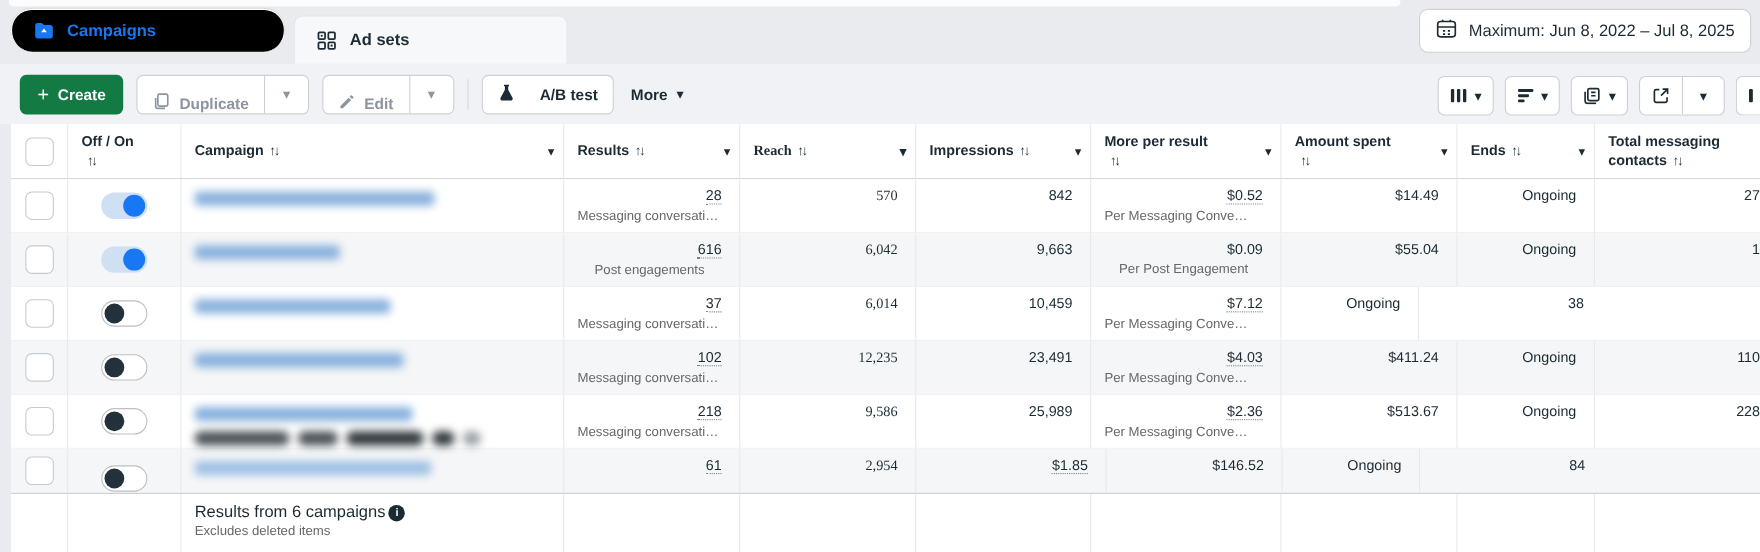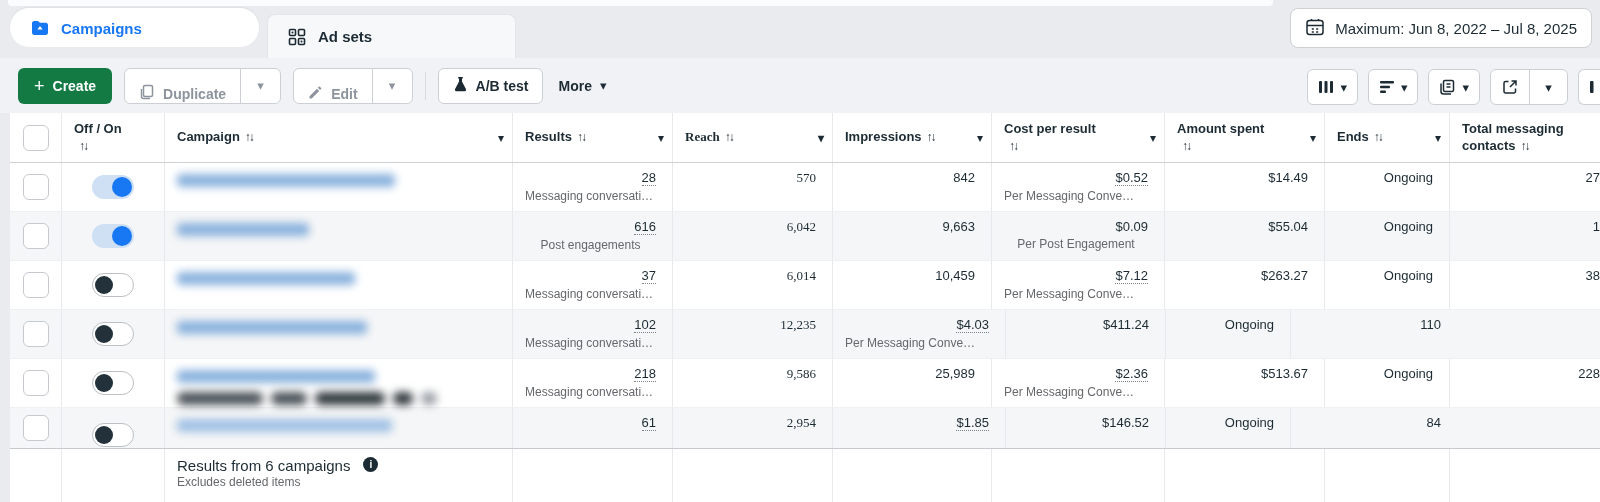--- a/index.html
+++ b/index.html
@@ -7,36 +7,36 @@
   body {
     font-family: "Liberation Sans", "DejaVu Sans", sans-serif;
     background:#e9ebee; position:relative; color:#1c2b33; font-size:13px;
   }
   
   .topstrip { position:absolute; top:0; left:0; width:1600px; height:58px; background:#e9ebee; }
   .topstrip:before{ content:""; position:absolute; top:0; left:8px; width:1265px; height:6px; background:#fbfcfd; border-radius:0 0 4px 4px;}
   .tabs { position:absolute; top:0; left:10px; display:flex; gap:8px; }
   .tab { height:44px; margin-top:14px; width:249px; background:#f7f8fa; border:1px solid #e2e5e9; border-bottom:none;
          border-radius:8px 8px 0 0; display:flex; align-items:center; gap:10px; padding:0 18px; font-weight:700; font-size:15px; cursor:pointer;}
-  .tab.active { height:39px; margin-top:8px; background:#ffffff; color:#1877f2; border-color:#fff; box-shadow:0 -1px 2px rgba(0,0,0,.06);border-radius:19px;}
+  .tab.active { height:39px; margin-top:8px; background:#000000; color:#1877f2; border-color:#fff; box-shadow:0 -1px 2px rgba(0,0,0,.06);border-radius:19px;}
   .tabicon { width:22px; height:22px; display:inline-flex; align-items:center; justify-content:center; }
   
   .datebtn { position:absolute; top:8px; right:8px; height:40px; background:#fff; border:1px solid #ced0d4; border-radius:8px;
              display:flex; align-items:center; gap:10px; padding:0 14px; font-size:15px; color:#1c2b33; cursor:pointer;}
   
   .toolbar { position:absolute; top:58px; left:0; width:1600px; height:55px; background:#f0f2f5; display:flex; align-items:center; }
   .btn { height:36px; border-radius:6px; display:flex; align-items:center; font-weight:700; font-size:14px; cursor:pointer; }
   .btn-create { background:#137a44; color:#fff; margin-left:18px; padding:0 16px; gap:8px;}
   .plus { font-size:18px; font-weight:400; line-height:1;}
   .splitbtn { display:flex; height:36px; background:#fff; border:1px solid #ccd0d5; border-radius:6px; margin-left:12px; overflow:hidden;}
   .splitbtn .main { display:flex; align-items:center; gap:8px; padding:0 14px; font-weight:700; font-size:14px; cursor:pointer;margin-top:16px;}
   .splitbtn .caretseg { width:40px; display:flex; align-items:center; justify-content:center; border-left:1px solid #ccd0d5; cursor:pointer;}
   .disabled .main, .disabled .caretseg { color:#8d949e; }
   .vdivider { width:1px; height:28px; background:#d6d9dd; margin-left:12px; }
-  .btn-ab { background:#fff; border:1px solid #ccd0d5; margin-left:12px; padding:0 14px; gap:8px; color:#1c2b33;}
+  .btn-ab { background:#fff; border:1px solid #ccd0d5; margin-left:12px; padding:0 14px; gap:23px; color:#1c2b33;}
   .btn-more { margin-left:7px; padding:0 8px; gap:8px; color:#1c2b33; background:transparent;}
   .caret { font-size:13px; line-height:1; color:inherit; }
   .tools-right { position:absolute; right:0; top:69px; display:flex; gap:10px; align-items:center;}
   .iconbtn { height:36px; background:#fff; border:1px solid #ccd0d5; border-radius:6px; display:flex; align-items:center; justify-content:center; gap:6px; padding:0 10px; cursor:pointer;}
   .iconbtn svg { display:block; }
   .exportsplit { display:flex; height:36px; background:#fff; border:1px solid #ccd0d5; border-radius:6px; overflow:hidden;}
   .exportsplit .seg { width:38px; display:flex; align-items:center; justify-content:center; cursor:pointer;}
   .exportsplit .seg + .seg { border-left:1px solid #ccd0d5; }
   .partialbtn { width:22px; height:36px; background:#fff; border:1px solid #ccd0d5; border-right:none; border-radius:6px 0 0 6px;
                 display:flex; align-items:center; padding-left:10px; overflow:hidden;}
@@ -70,21 +70,21 @@
   .toggle.off .knob { position:absolute; left:2px; top:2px; width:18px; height:18px; border-radius:50%; background:#22313a;}
   
   .blurname { display:block; height:13px; margin-top:4px; border-radius:4px; background:#89b1dd; filter:blur(4px); cursor:pointer;}
   .w1{width:218px;} .w2{width:132px;} .w3{width:178px;} .w4{width:190px;} .w5{width:198px;} .w6{width:215px; background:#9fc0e4;}
   .badges { display:flex; gap:8px; margin-top:9px; filter:blur(4px); }
   .badge { height:13px; border-radius:6px; background:#4a5258; }
   .b1{width:86px;} .b2{width:36px;} .b3{width:70px; background:#30383d;} .b4{width:20px; background:#30383d;} .b5{width:16px; background:#9aa0a6;}
   
   .foot { height:54px; background:#fff; }
   .foot .td { height:100%; padding:8px 12px 0 12px; }
-  .foot-title { font-size:15px; font-weight:400; color:#1c2b33; display:flex; align-items:flex-start; gap:13px;}
+  .foot-title { font-size:15px; font-weight:400; color:#1c2b33; display:flex; align-items:flex-end; gap:3px;}
   .foot-note { color:#65676b; font-size:12px; margin-top:5px; }
   .infoicon { width:15px; height:15px; border-radius:50%; background:#1c2b33; color:#fff; font-size:10px; font-weight:700;
               display:inline-flex; align-items:center; justify-content:center; font-style:normal;}
   .leftgutter { position:absolute; top:113px; left:0; width:10px; height:389px; background:#e9ebee; }
 </style>
 </head>
 <body>
 
 <div class="topstrip">
   <div class="tabs">
@@ -233,21 +233,21 @@
     </div>
     <div class="td c5">
       <span><span class="hlabel">Reach</span><span class="hsort">↑↓</span></span>
       <span class="hcaret">▾</span>
     </div>
     <div class="td c6">
       <span><span class="hlabel">Impressions</span><span class="hsort">↑↓</span></span>
       <span class="hcaret">▾</span>
     </div>
     <div class="td c7 stack">
-      <span><span class="hlabel">Cost per result</span><span class="hsort">↑↓</span></span>
+      <span><span class="hlabel">More per result</span><span class="hsort">↑↓</span></span>
       <span class="hcaret">▾</span>
     </div>
     <div class="td c8 stack">
       <span><span class="hlabel">Amount spent</span><span class="hsort">↑↓</span></span>
       <span class="hcaret">▾</span>
     </div>
     <div class="td c9">
       <span><span class="hlabel">Ends</span><span class="hsort">↑↓</span></span>
       <span class="hcaret">▾</span>
     </div>
@@ -308,39 +308,39 @@
           <span class="knob"></span>
         </span>
       </div>
     <div class="td c3">
         <span class="blurname w3"></span>
       </div>
     <div class="td c4 num"><span class="val dotted">37</span><span class="sub">Messaging conversati…</span></div>
     <div class="td c5 num"><span class="val">6,014</span></div>
     <div class="td c6 num"><span class="val">10,459</span></div>
     <div class="td c7 num"><span class="val dotted">$7.12</span><span class="sub">Per Messaging Conve…</span></div>
-    <div class="td c8 num"><span class="val">$263.27</span></div>
     <div class="td c9 num"><span class="val">Ongoing</span></div>
     <div class="td c10 num"><span class="val">38</span></div>
   </div>
 
   <div class="tr row stripe">
     <div class="td c1">
         <span class="checkbox"></span>
       </div>
     <div class="td c2">
         <span class="toggle off">
           <span class="knob"></span>
         </span>
       </div>
     <div class="td c3">
         <span class="blurname w4"></span>
       </div>
     <div class="td c4 num"><span class="val dotted">102</span><span class="sub">Messaging conversati…</span></div>
     <div class="td c5 num"><span class="val">12,235</span></div>
+    <div class="td c6 num"><span class="val">23,491</span></div>
     <div class="td c7 num"><span class="val dotted">$4.03</span><span class="sub">Per Messaging Conve…</span></div>
     <div class="td c8 num"><span class="val">$411.24</span></div>
     <div class="td c9 num"><span class="val">Ongoing</span></div>
     <div class="td c10 num"><span class="val">110</span></div>
   </div>
 
   <div class="tr row">
     <div class="td c1">
         <span class="checkbox"></span>
       </div>

